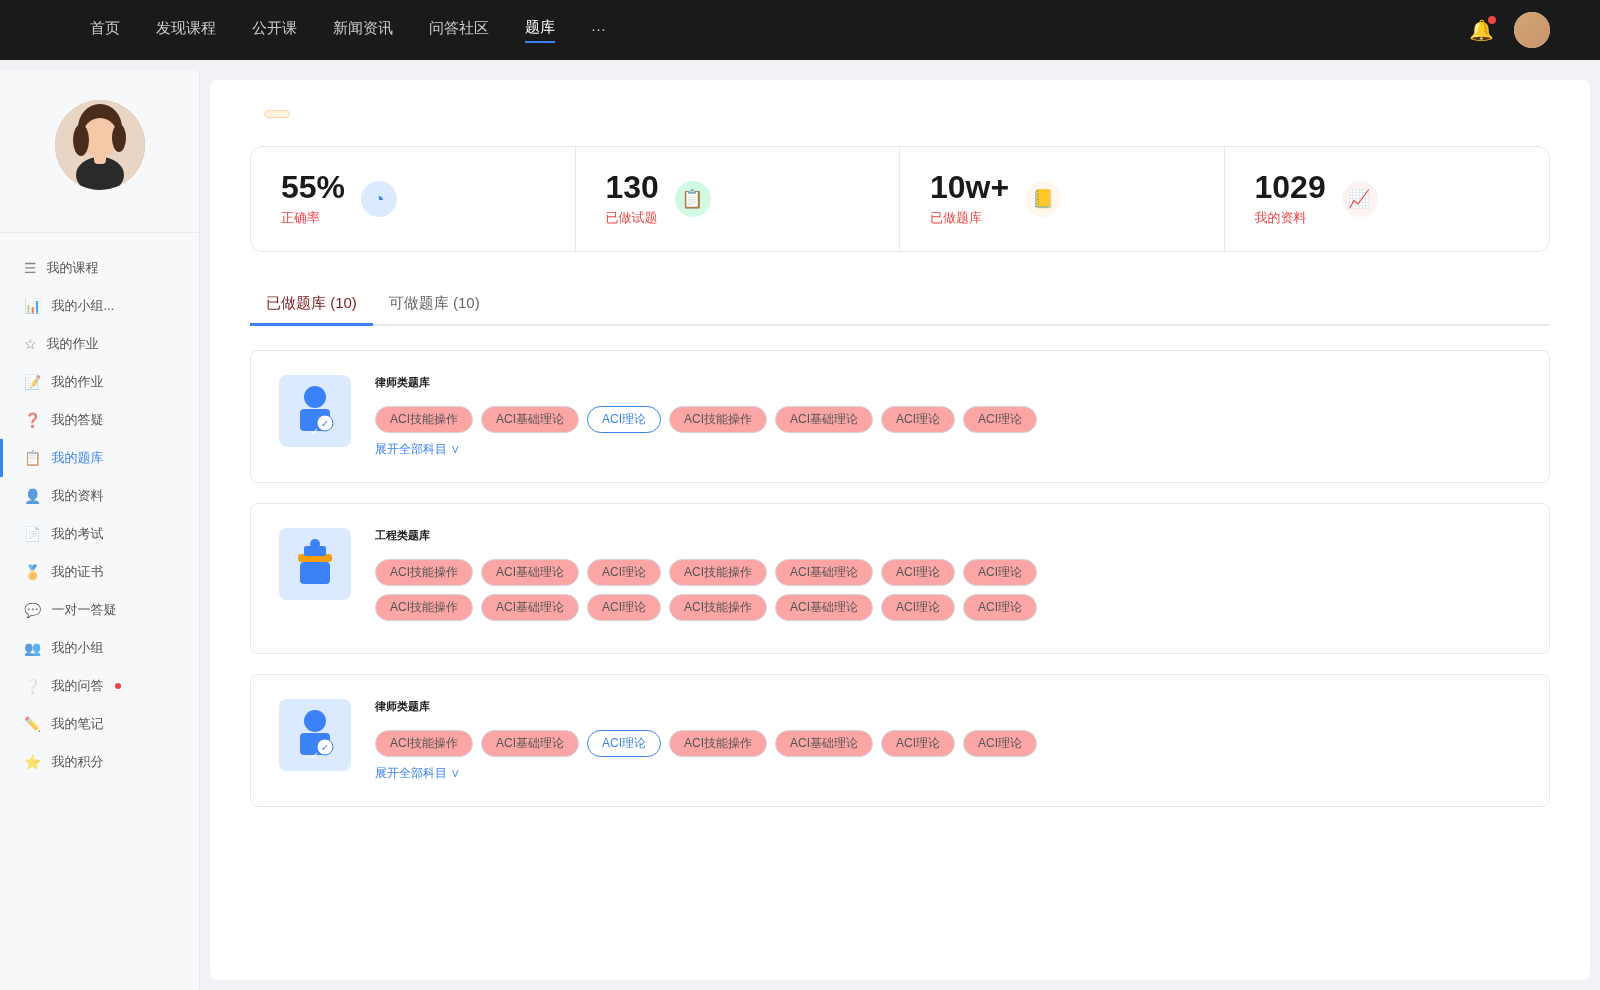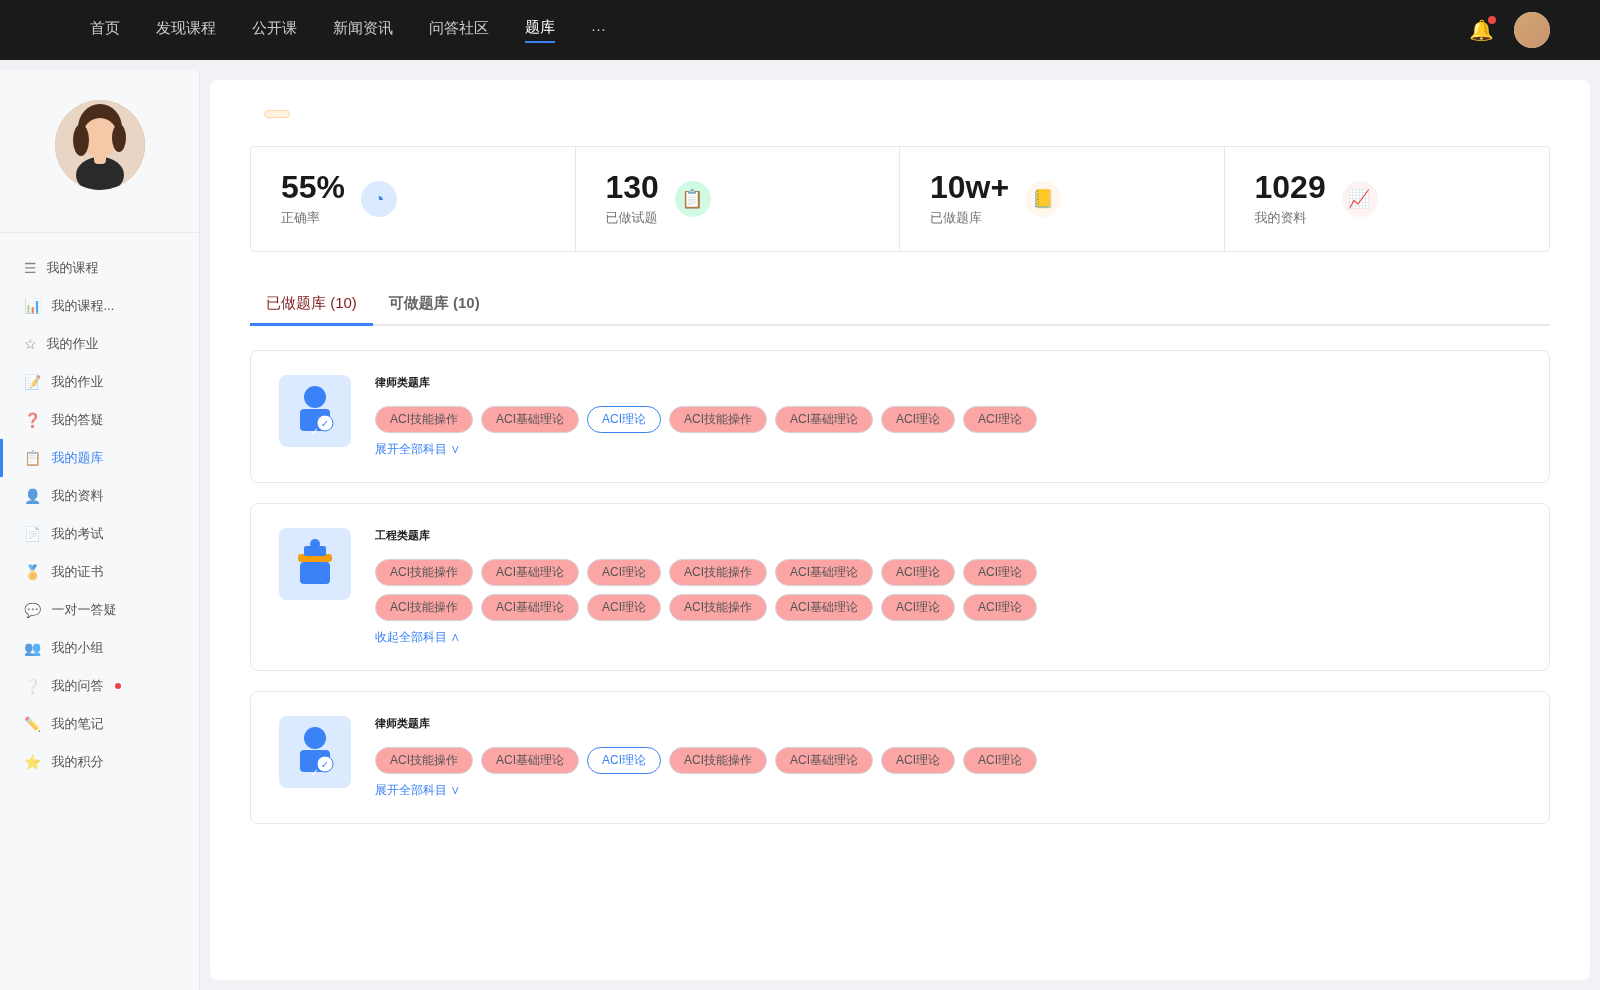--- a/index.html
+++ b/index.html
@@ -186,21 +186,21 @@
       padding: 3px 12px;
       font-size: 12px;
     }
 
     
     .stats-row {
       display: grid;
       grid-template-columns: repeat(4, 1fr);
       gap: 0;
       border: 1px solid #e8e8e8;
-      border-radius: 4px;
+      border-radius: 12px;
       margin-bottom: 32px;
       overflow: hidden;
     }
     .stat-item {
       padding: 24px 30px;
       border-right: 1px solid #e8e8e8;
       display: flex;
       align-items: center;
       gap: 16px;
     }
@@ -208,21 +208,21 @@
     .stat-text {}
     .stat-value {
       font-size: 32px;
       font-weight: 700;
       color: #1a1a1a;
       line-height: 1;
       margin-bottom: 6px;
     }
     .stat-label {
       font-size: 13px;
-      color: #737373;
+      color: #ef4444;
     }
     .stat-icon {
       width: 36px; height: 36px;
       border-radius: 50%;
       display: flex; align-items: center; justify-content: center;
       font-size: 18px;
     }
     .stat-icon-blue { background: #dbeafe; }
     .stat-icon-green { background: #d1fae5; }
     .stat-icon-orange { background: #fff7ed; }
@@ -235,21 +235,20 @@
       border-bottom: 2px solid #e8e8e8;
       margin-bottom: 24px;
     }
     .tab {
       padding: 10px 16px;
       font-size: 15px;
       cursor: pointer;
       color: #666;
       border-bottom: 3px solid transparent;
       margin-bottom: -2px;
-      font-weight: bold;
     }
     .tab.active {
       color: #7f1d1d;
       border-bottom-color: #3b82f6;
       font-weight: 500;
     }
 
     
     .bank-card {
       border: 1px solid #e8e8e8;
@@ -352,21 +351,21 @@
       <div class="sidebar-name"></div>
       <div class="sidebar-motto"></div>
     </div>
     <ul class="sidebar-menu" id="sidebar-menu-list">
     <li class="sidebar-menu-item">
           <span class="sidebar-icon">☰</span>
     <span>我的课程</span>
     </li>
         <li class="sidebar-menu-item">
           <span class="sidebar-icon">📊</span>
-    <span>我的课程...</span>
+    <span>我的小组...</span>
     </li>
         <li class="sidebar-menu-item">
           <span class="sidebar-icon">☆</span>
     <span>我的作业</span>
     </li>
         <li class="sidebar-menu-item">
           <span class="sidebar-icon">📝</span>
     <span>我的作业</span>
     </li>
         <li class="sidebar-menu-item">
@@ -503,21 +502,20 @@
             </div>
             <div class="bank-tags">
               <span class="bank-tag">ACI技能操作</span>
               <span class="bank-tag">ACI基础理论</span>
               <span class="bank-tag">ACI理论</span>
               <span class="bank-tag">ACI技能操作</span>
               <span class="bank-tag">ACI基础理论</span>
               <span class="bank-tag">ACI理论</span>
               <span class="bank-tag">ACI理论</span>
             </div>
-      <div class="bank-expand">收起全部科目 ∧</div>
     </div>
   </div>
         <div class="bank-card">
     <div class="bank-icon">
       <svg width="50" height="56" viewBox="0 0 50 56">
       <circle cx="25" cy="14" r="11" fill="#3b82f6"></circle>
       <rect x="10" y="26" width="30" height="22" rx="4" fill="#3b82f6"></rect>
       <text x="25" y="52" text-anchor="middle" font-size="10" fill="white">✓</text>
       <circle cx="35" cy="40" r="8" fill="white" stroke="#3b82f6" stroke-width="1"></circle>
       <text x="35" y="44" text-anchor="middle" font-size="10" fill="#3b82f6">✓</text>

